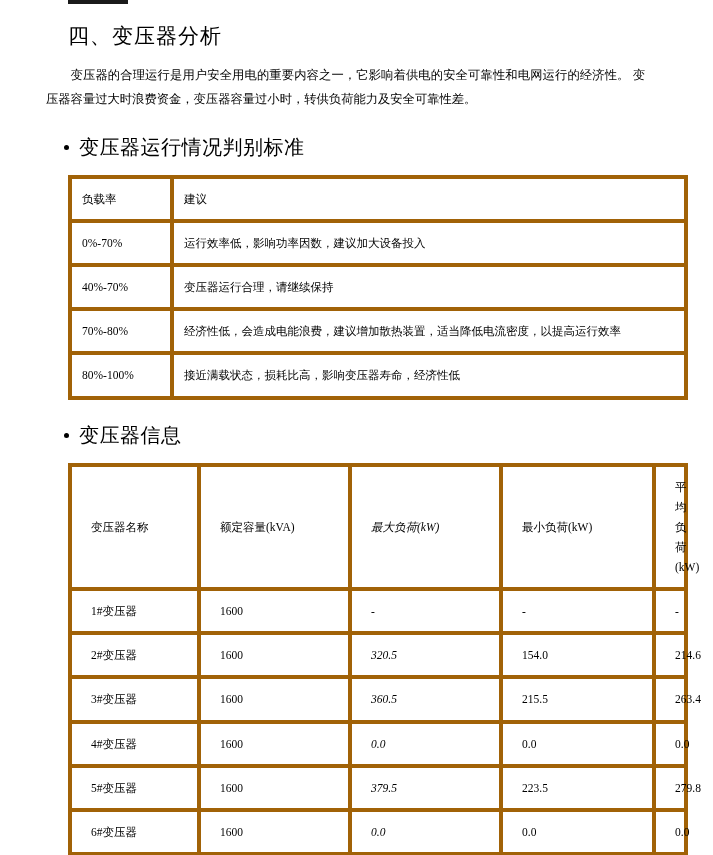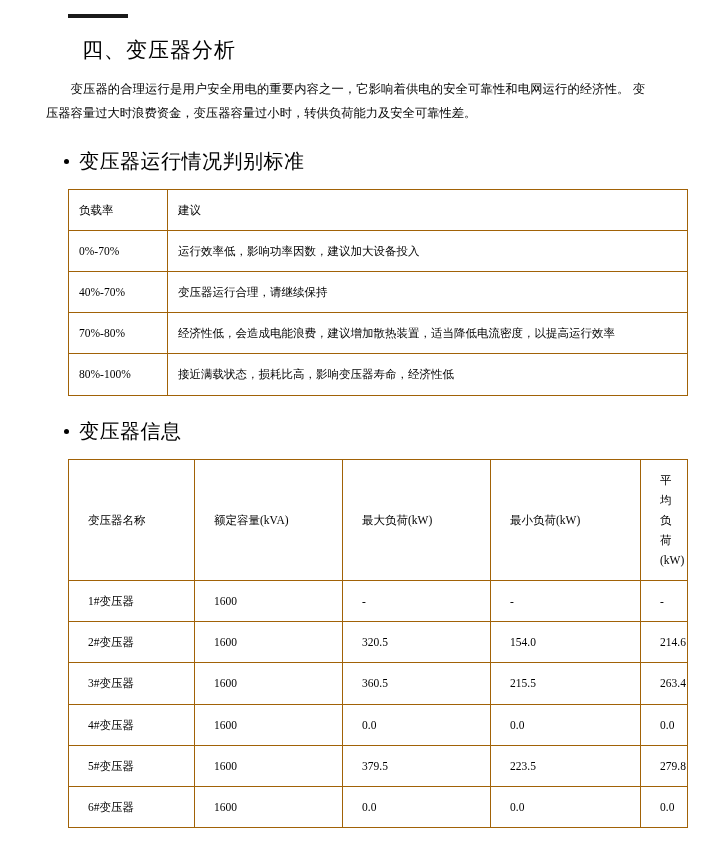--- a/index.html
+++ b/index.html
@@ -24,21 +24,21 @@
   }
   .top-rule {
     position: absolute;
     left: 68px;
     top: 0px;
     width: 60px;
     height: 4px;
     background: #1a1a1a;
   }
   .h1 {
-    margin: 14px;
+    margin: 0;
     padding-top: 22px;
     padding-left: 38px;
     font-size: 21px;
     font-weight: normal;
     letter-spacing: 1px;
     font-family: "Liberation Serif", "DejaVu Serif", serif;
   }
   .body-para {
     margin: 14px 38px 0 16px;
     font-size: 12.3px;
@@ -62,21 +62,21 @@
     margin-right: 10px;
     flex: 0 0 auto;
   }
   table {
     border-collapse: collapse;
     margin: 14px 0 0 38px;
     width: 620px;
     table-layout: fixed;
   }
   table td {
-    border: 1px solid #a16207;
+    border: 4px solid #a16207;
     font-size: 11.5px;
     line-height: 1.75;
     padding: 10px 10px;
     vertical-align: middle;
     font-family: "Liberation Serif", "DejaVu Serif", serif;
   }
   #criteria-table td:first-child {
     width: 78px;
   }
   #criteria-table tr:nth-child(1) td,
@@ -88,21 +88,21 @@
   }
   #criteria-table tr:nth-child(3) td {
     height: 18px;
   }
   #info-table td {
     height: 18px;
     padding-left: 19px;
   }
   #info-table td:nth-child(1) { width: 96px; }
   #info-table td:nth-child(2) { width: 118px; }
-  #info-table td:nth-child(3) { width: 118px; }
+  #info-table td:nth-child(3) { width: 118px; font-style: italic; }
   #info-table td:nth-child(4) { width: 120px; }
 </style>
 </head>
 <body>
 
 <div class="page">
 
   <div class="top-rule"></div>
 
   <h1 class="h1">四、变压器分析</h1>

